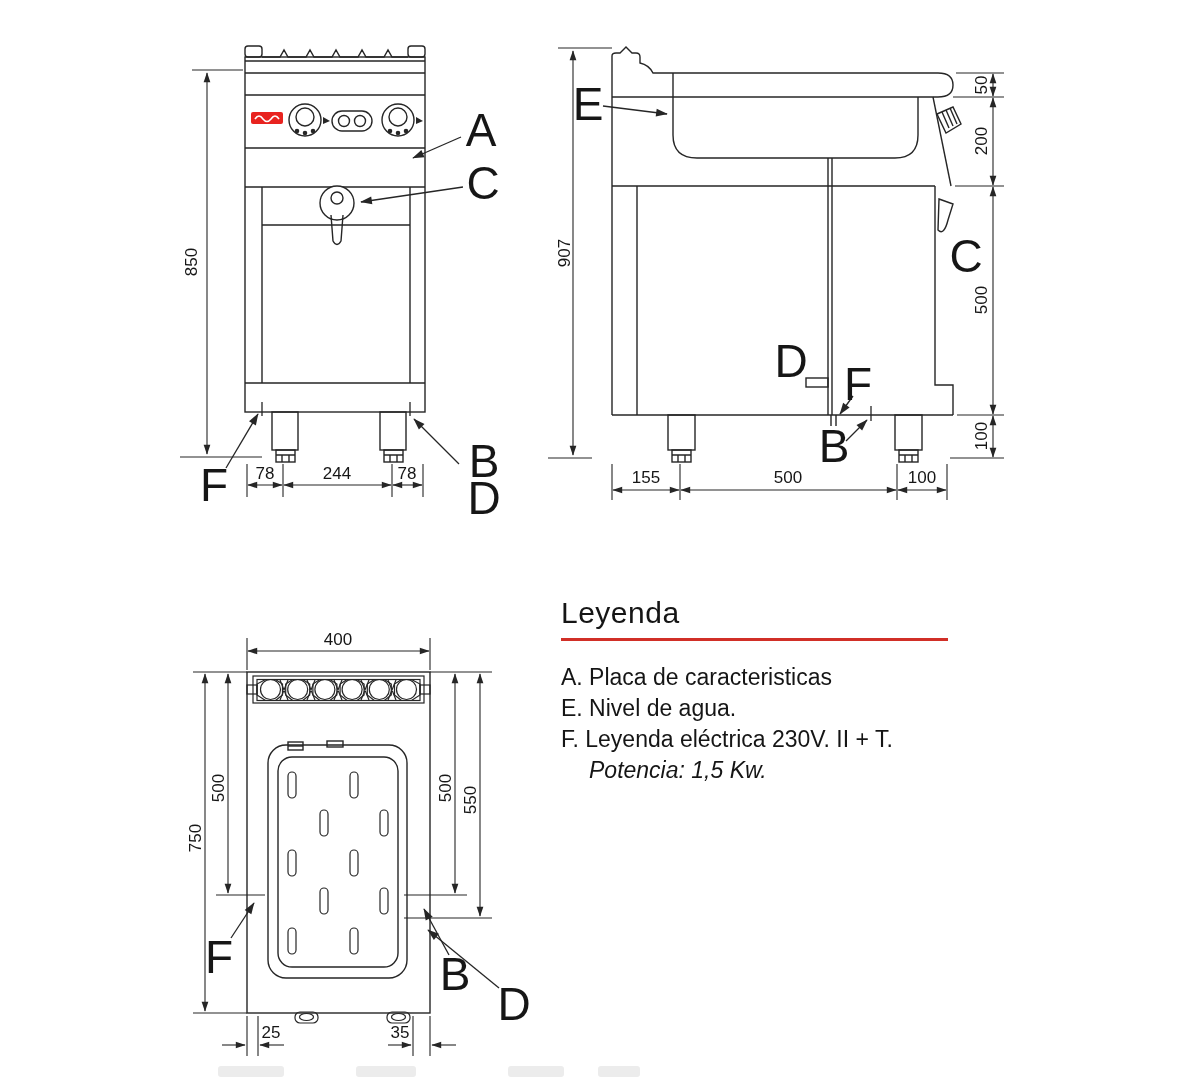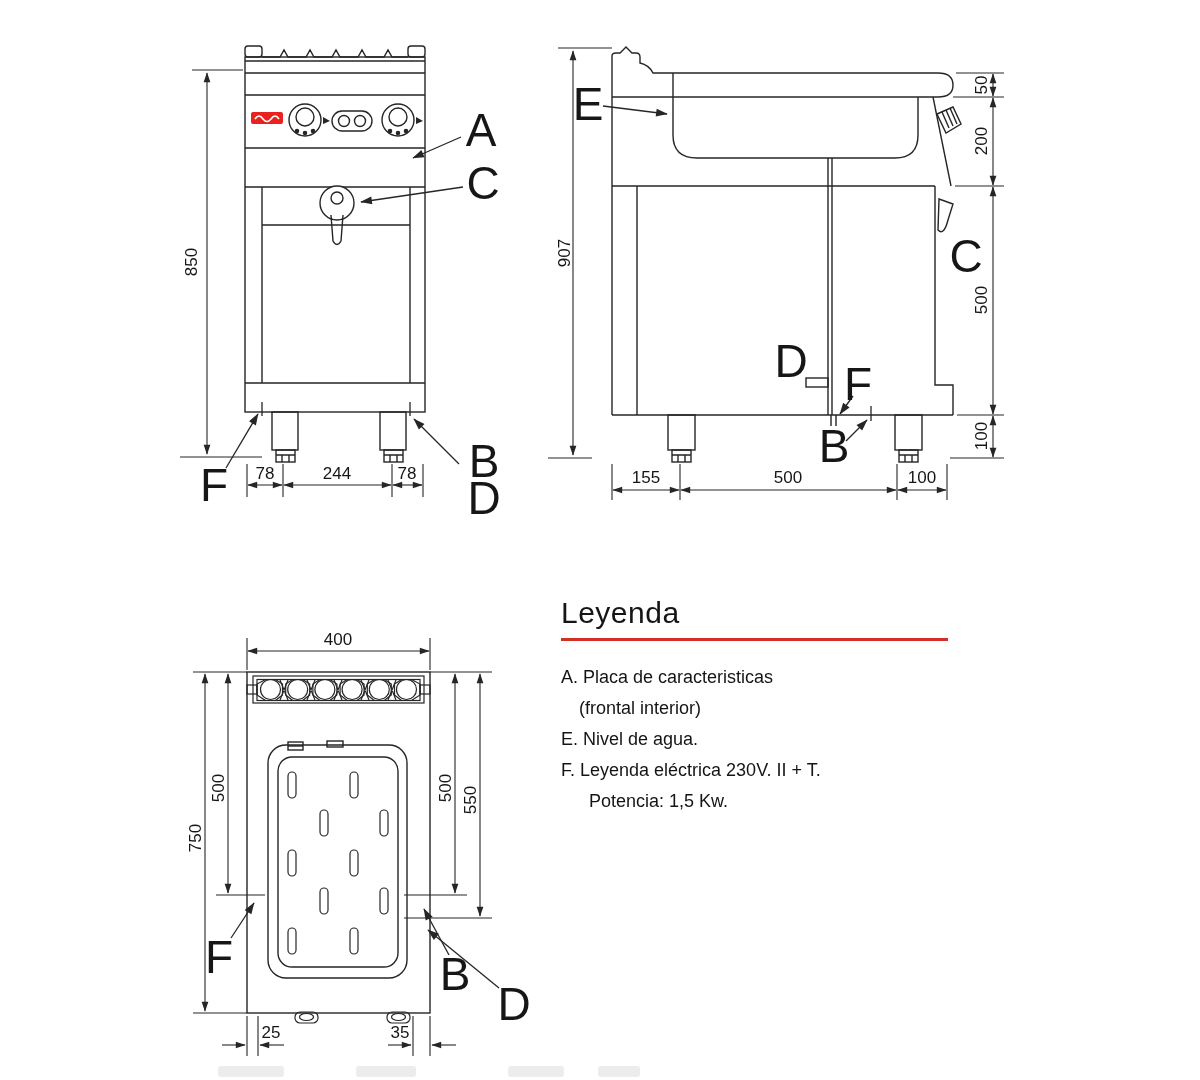--- a/index.html
+++ b/index.html
@@ -5,23 +5,23 @@
   html,body{margin:0;padding:0;background:#ffffff;}
   .canvas{position:relative;width:1200px;height:1080px;background:#fff;overflow:hidden;
           font-family:"Liberation Sans", sans-serif;}
   svg{position:absolute;left:0;top:0;}
   svg text{font-family:"Liberation Sans", sans-serif;fill:#161616;}
   .dimtxt{font-size:17px;}
   .callout{font-size:46px;}
   .legend{position:absolute;left:525px;top:597px;width:420px;color:#151515;margin-left:36px;}
   .legend-title{font-size:30px;line-height:32px;letter-spacing:.5px;}
   .legend-rule{width:387px;height:3px;background:#d12f27;margin:9px 0 21px 0;}
-  .legend-item{font-size:18px;line-height:31px;}
+  .legend-item{font-size:23px;line-height:31px;}
   .indent1{padding-left:18px;}
-  .indent2{padding-left:28px;}
+  .indent2{padding-left:28px;font-style:italic;}
   .ghost{position:absolute;background:#ececec;border-radius:3px;height:11px;}
 </style>
 </head>
 <body>
 
 <div class="canvas">
 
 <svg width="1200" height="1080" viewBox="0 0 1200 1080">
   <defs>
     <marker id="arr" viewBox="0 0 10 10" refX="9.3" refY="5" markerWidth="11" markerHeight="9" orient="auto-start-reverse">
@@ -279,21 +279,20 @@
       <text class="callout" x="455" y="990" text-anchor="middle">B</text>
       <text class="callout" x="514" y="1020" text-anchor="middle">D</text>
     </g>
   </g>
 </svg>
 
 <div class="legend">
   <div class="legend-title">Leyenda</div>
   <div class="legend-rule"></div>
   <div class="legend-item">A. Placa de caracteristicas</div>
-  <div class="legend-item indent1">(frontal interior)</div>
   <div class="legend-item">E. Nivel de agua.</div>
   <div class="legend-item">F. Leyenda eléctrica 230V. II + T.</div>
   <div class="legend-item indent2">Potencia: 1,5 Kw.</div>
 </div>
 
 <div class="ghost" style="left:218px;top:1066px;width:66px;"></div>
 <div class="ghost" style="left:356px;top:1066px;width:60px;"></div>
 <div class="ghost" style="left:508px;top:1066px;width:56px;"></div>
 <div class="ghost" style="left:598px;top:1066px;width:42px;"></div>
 

